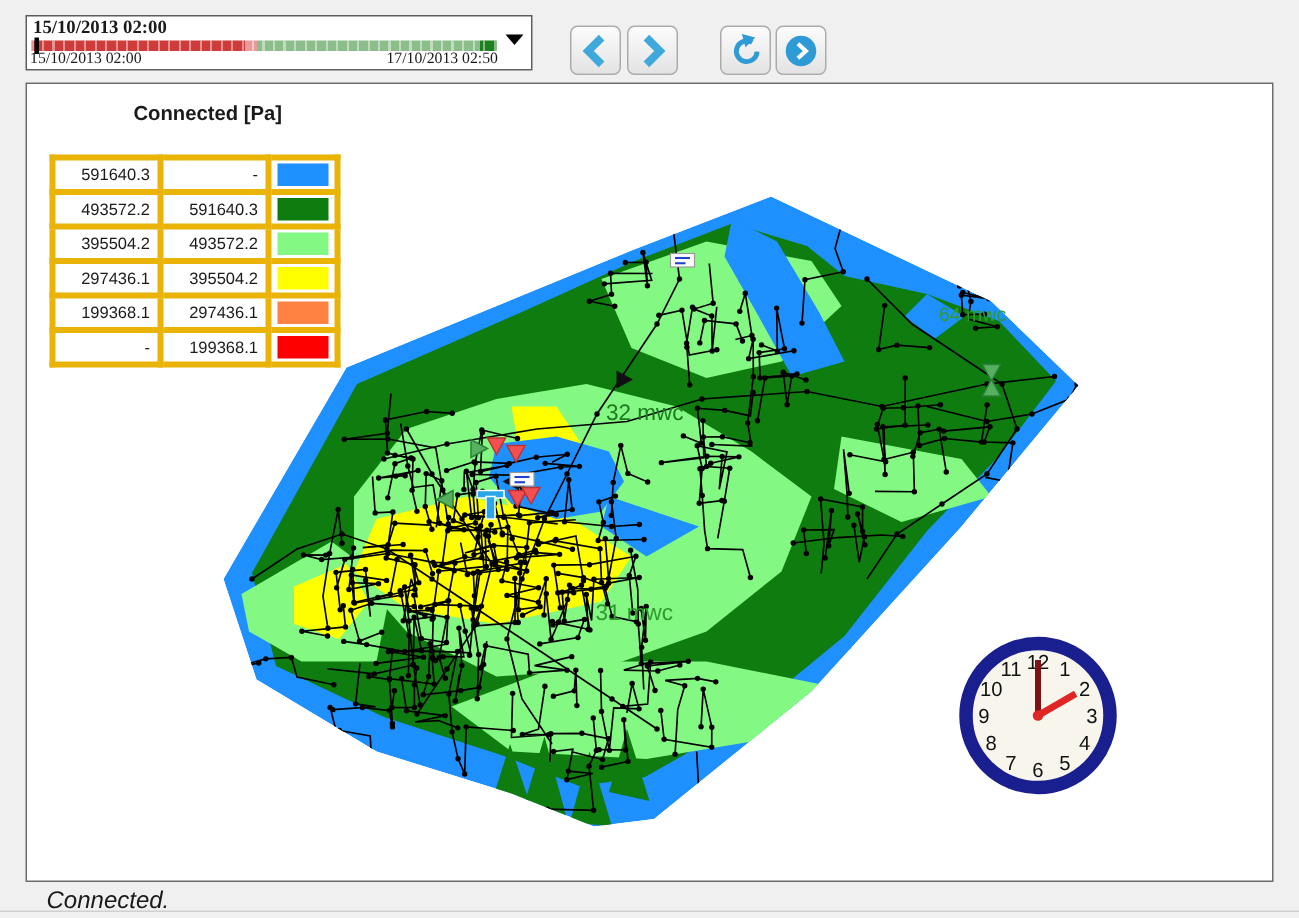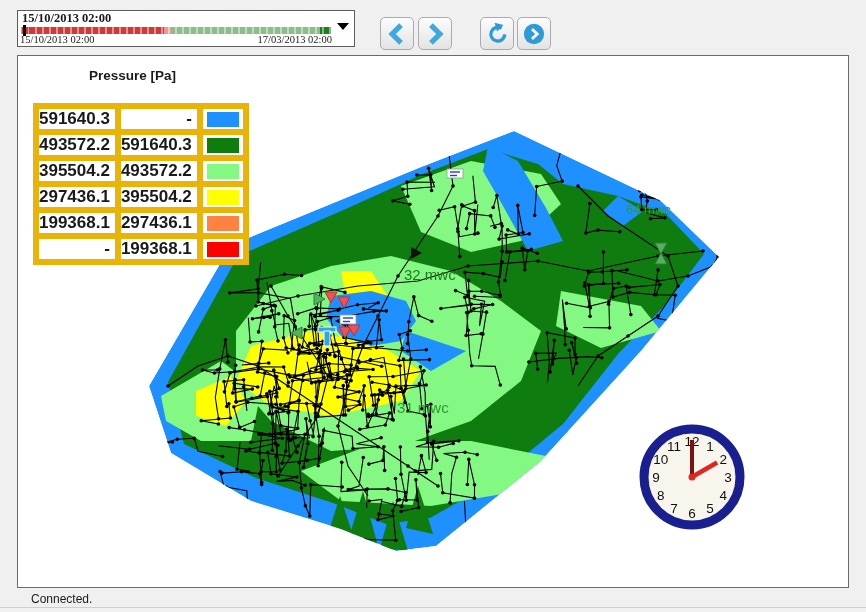--- a/index.html
+++ b/index.html
@@ -23,42 +23,42 @@
     border-left:6px solid transparent;border-right:6px solid transparent;border-top:7px solid #000;}
   
   .tbtn{position:absolute;top:17px;width:34px;height:33px;box-sizing:border-box;
     background:linear-gradient(#FCFCFC,#E3E3E3);border:1px solid #ABABAB;border-radius:5px;
     display:flex;align-items:center;justify-content:center;padding:0;cursor:pointer;}
   
   .panel{position:absolute;left:17px;top:55px;width:832px;height:533px;background:#fff;
     border:1px solid #6B6B6B;box-sizing:border-box;}
   .legend-title{position:absolute;left:71px;top:12px;font-size:13.5px;font-weight:bold;}
   .legend{position:absolute;left:15px;top:47px;border-collapse:collapse;background:#fff;}
-  .legend td{border:6px solid #eab308;height:21px;font-size:17px;font-weight:bold;
+  .legend td{border:4px solid #eab308;height:21px;font-size:11px;font-weight:normal;
     text-align:right;padding:0 5px 0 0;box-sizing:border-box;}
   .legend td.c1{width:72px;}
   .legend td.c2{width:72px;}
   .legend td.csw{width:46px;padding:2px 4px;}
   .sw{width:100%;height:15px;}
   #mapsvg{position:absolute;left:0;top:0;}
   
-  .status-text{position:absolute;left:31px;top:592px;font-size:12px;}
+  .status-text{position:absolute;left:31px;top:592px;font-size:16px;font-style:italic;}
   .bottom-line{position:absolute;left:0;top:607px;width:866px;height:1px;background:#CFCFCF;}
 </style>
 </head>
 <body>
 
 <div class="combo">
   <div class="combo-date">15/10/2013 02:00</div>
   <div class="slider">
     <div class="slider-ticks"></div>
     <div class="slider-marker"></div>
   </div>
   <div class="combo-lbl left">15/10/2013 02:00</div>
-  <div class="combo-lbl right">17/03/2013 02:00</div>
+  <div class="combo-lbl right">17/10/2013 02:50</div>
   <div class="combo-arrow"></div>
 </div>
 
 <button class="tbtn" style="left:380px">
   <svg width="26" height="26" viewBox="0 0 32 32">
     <path d="M21 5 L10 16 L21 27" stroke="#3FA9DC" stroke-width="6.5" fill="none"></path>
   </svg>
 </button>
 <button class="tbtn" style="left:418px">
   <svg width="26" height="26" viewBox="0 0 32 32">
@@ -836,21 +836,21 @@
         <text x="642.8230854637602" y="444" text-anchor="middle" font-size="13.5" fill="#111" font-family="&quot;Liberation Sans&quot;,sans-serif">8</text>
         <text x="638" y="426" text-anchor="middle" font-size="13.5" fill="#111" font-family="&quot;Liberation Sans&quot;,sans-serif">9</text>
         <text x="642.8230854637602" y="408" text-anchor="middle" font-size="13.5" fill="#111" font-family="&quot;Liberation Sans&quot;,sans-serif">10</text>
         <text x="656" y="394.8230854637602" text-anchor="middle" font-size="13.5" fill="#111" font-family="&quot;Liberation Sans&quot;,sans-serif">11</text>
         <text x="674" y="390" text-anchor="middle" font-size="13.5" fill="#111" font-family="&quot;Liberation Sans&quot;,sans-serif">12</text>
         <line x1="674" y1="421" x2="674" y2="384" stroke="#7E1113" stroke-width="4"></line>
         <line x1="674" y1="421" x2="699.1147367097487" y2="406.5" stroke="#E02525" stroke-width="4.5"></line>
         <circle cx="674" cy="421" r="3.5" fill="#E02525"></circle>
       </g>
     </svg>
-  <div class="legend-title">Pressure [Pa]</div>
+  <div class="legend-title">Connected [Pa]</div>
   <table class="legend">
     <tbody id="legend-body">
         <tr>
           <td class="c1">591640.3</td>
           <td class="c2">-</td>
           <td class="csw">
             <div class="sw" style="background:#1E90FF"></div>
           </td>
         </tr>
         <tr>

